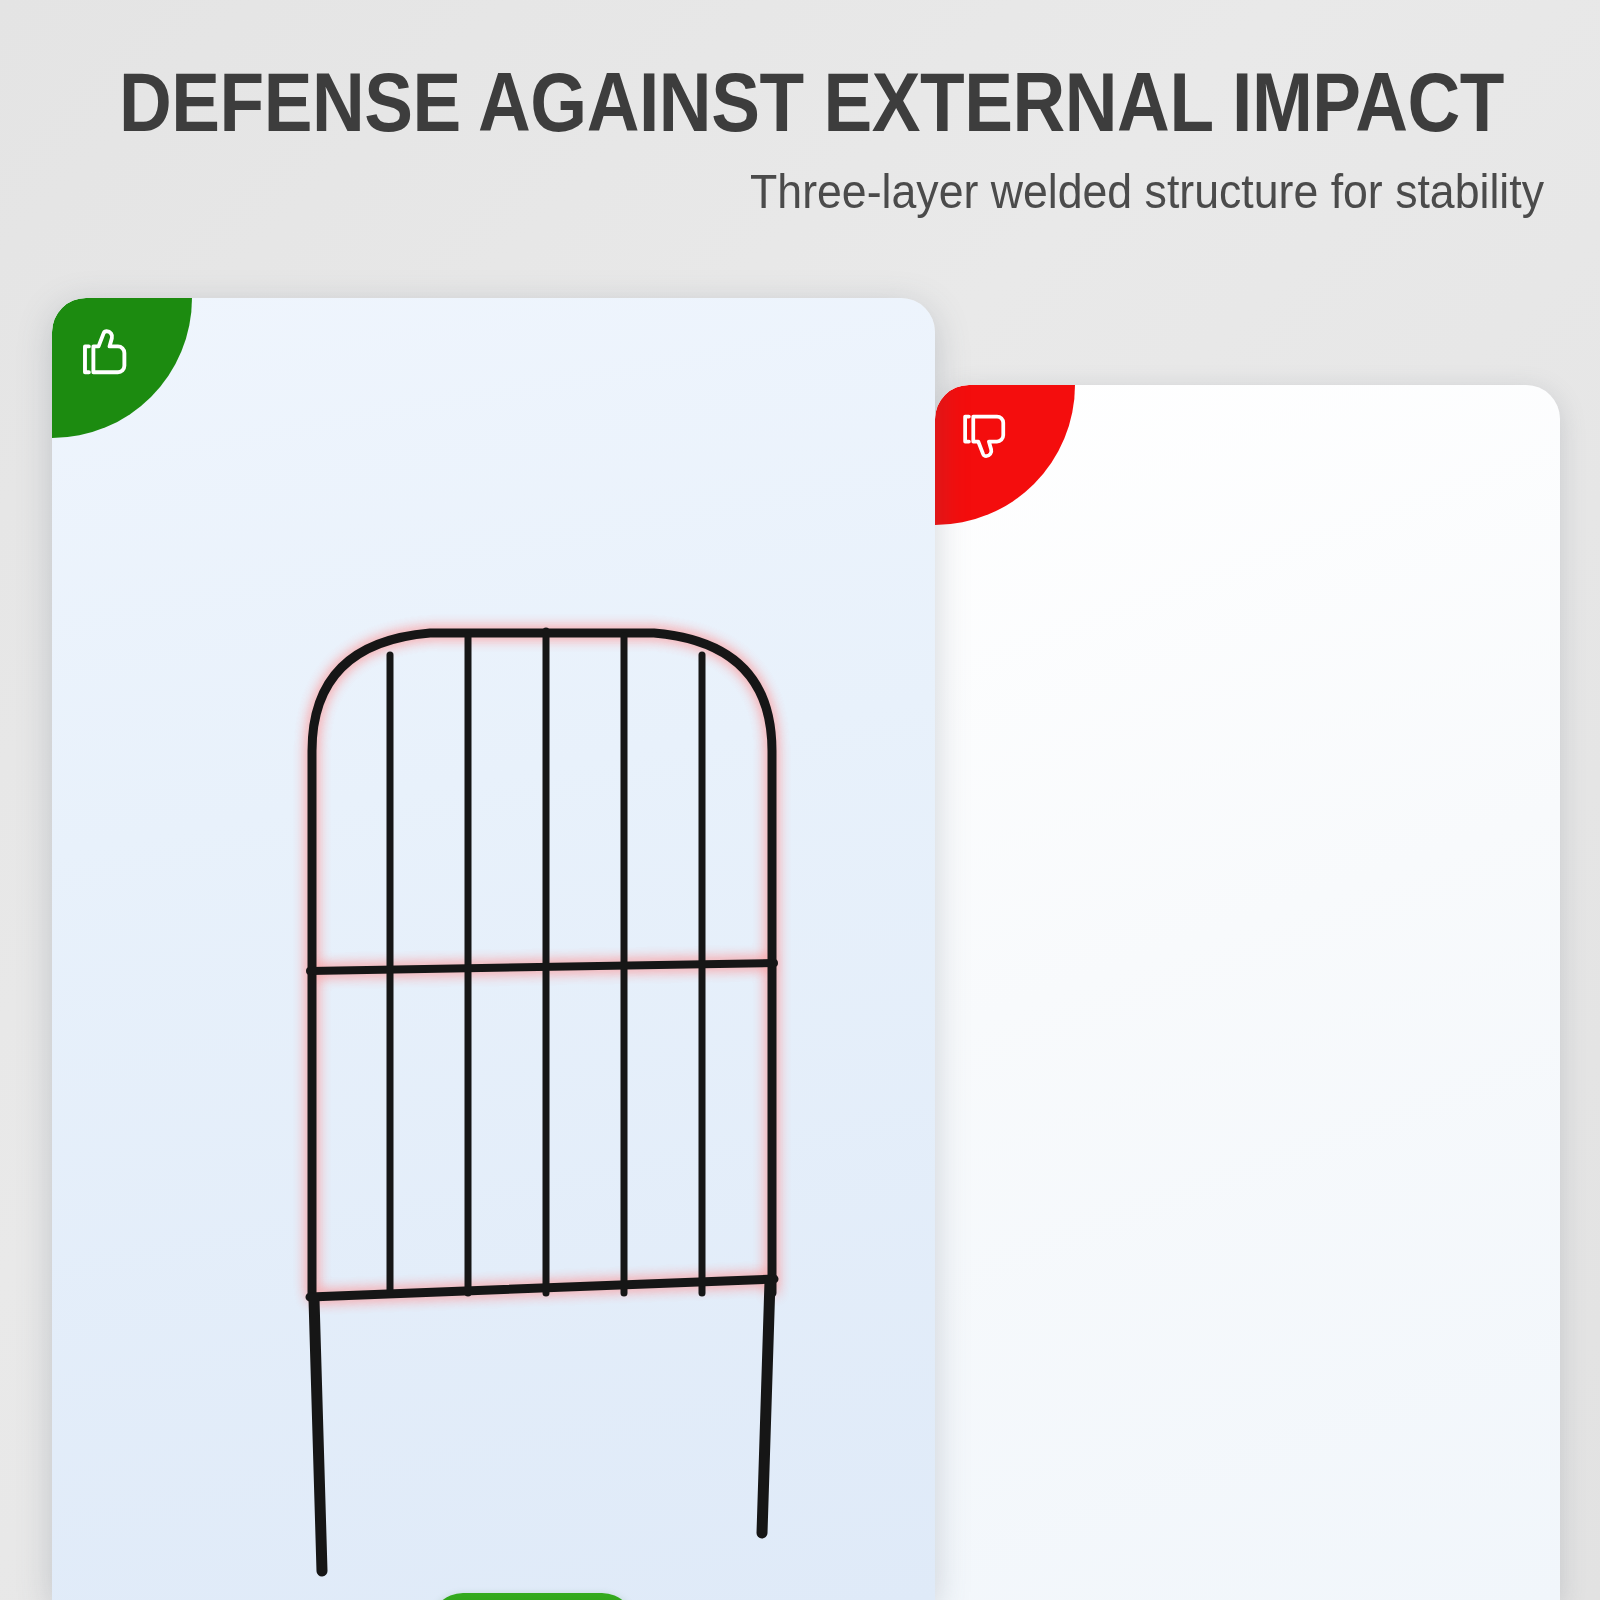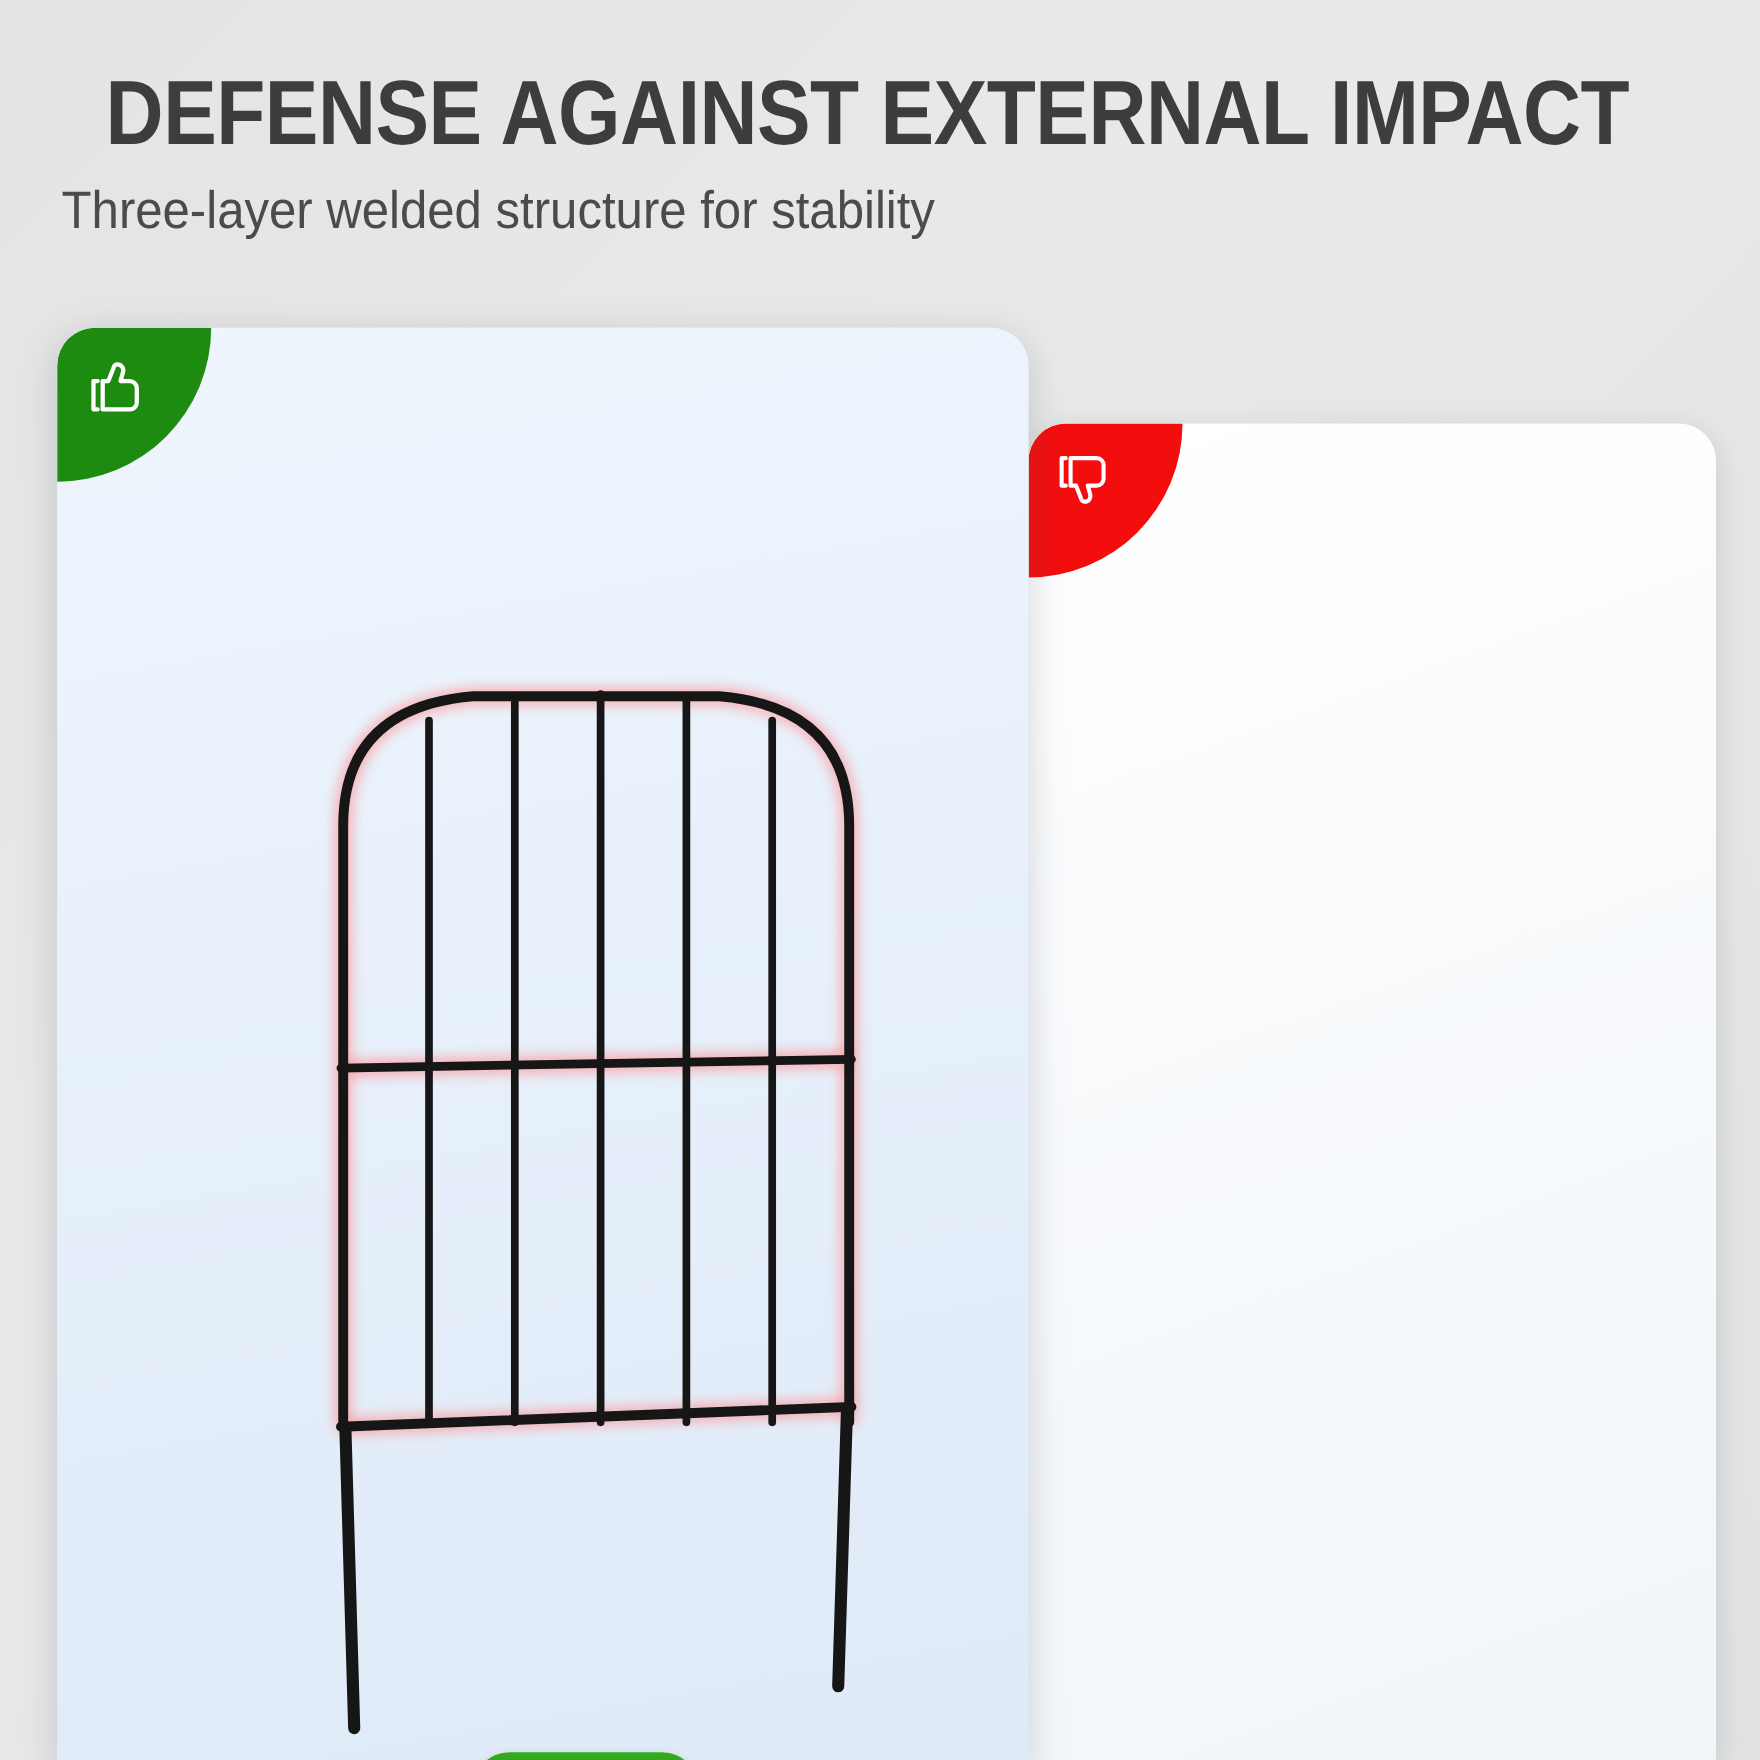--- a/index.html
+++ b/index.html
@@ -4,21 +4,21 @@
 <style>
   html,body{margin:0;padding:0;}
   body{
     width:1600px;height:1600px;overflow:hidden;
     font-family:"Liberation Sans","DejaVu Sans",sans-serif;
     background:linear-gradient(135deg,#e4e4e4 0%,#e9e9e9 40%,#e2e2e2 100%);
   }
   .stage{position:relative;width:1600px;height:1600px;}
 
   
-  .header{position:absolute;left:0;top:0;width:1600px;text-align:left;}
+  .header{position:absolute;left:0;top:0;width:1600px;text-align:right;}
   .title{
     margin:0;padding-top:62px;
     font-size:83px;line-height:0.98;font-weight:bold;
     letter-spacing:-0.5px;
     color:#3d3d3d;
     transform:scaleX(0.88);
     font-family:"Liberation Sans","DejaVu Sans",sans-serif;
     white-space:nowrap;
   }
   .subtitle{

